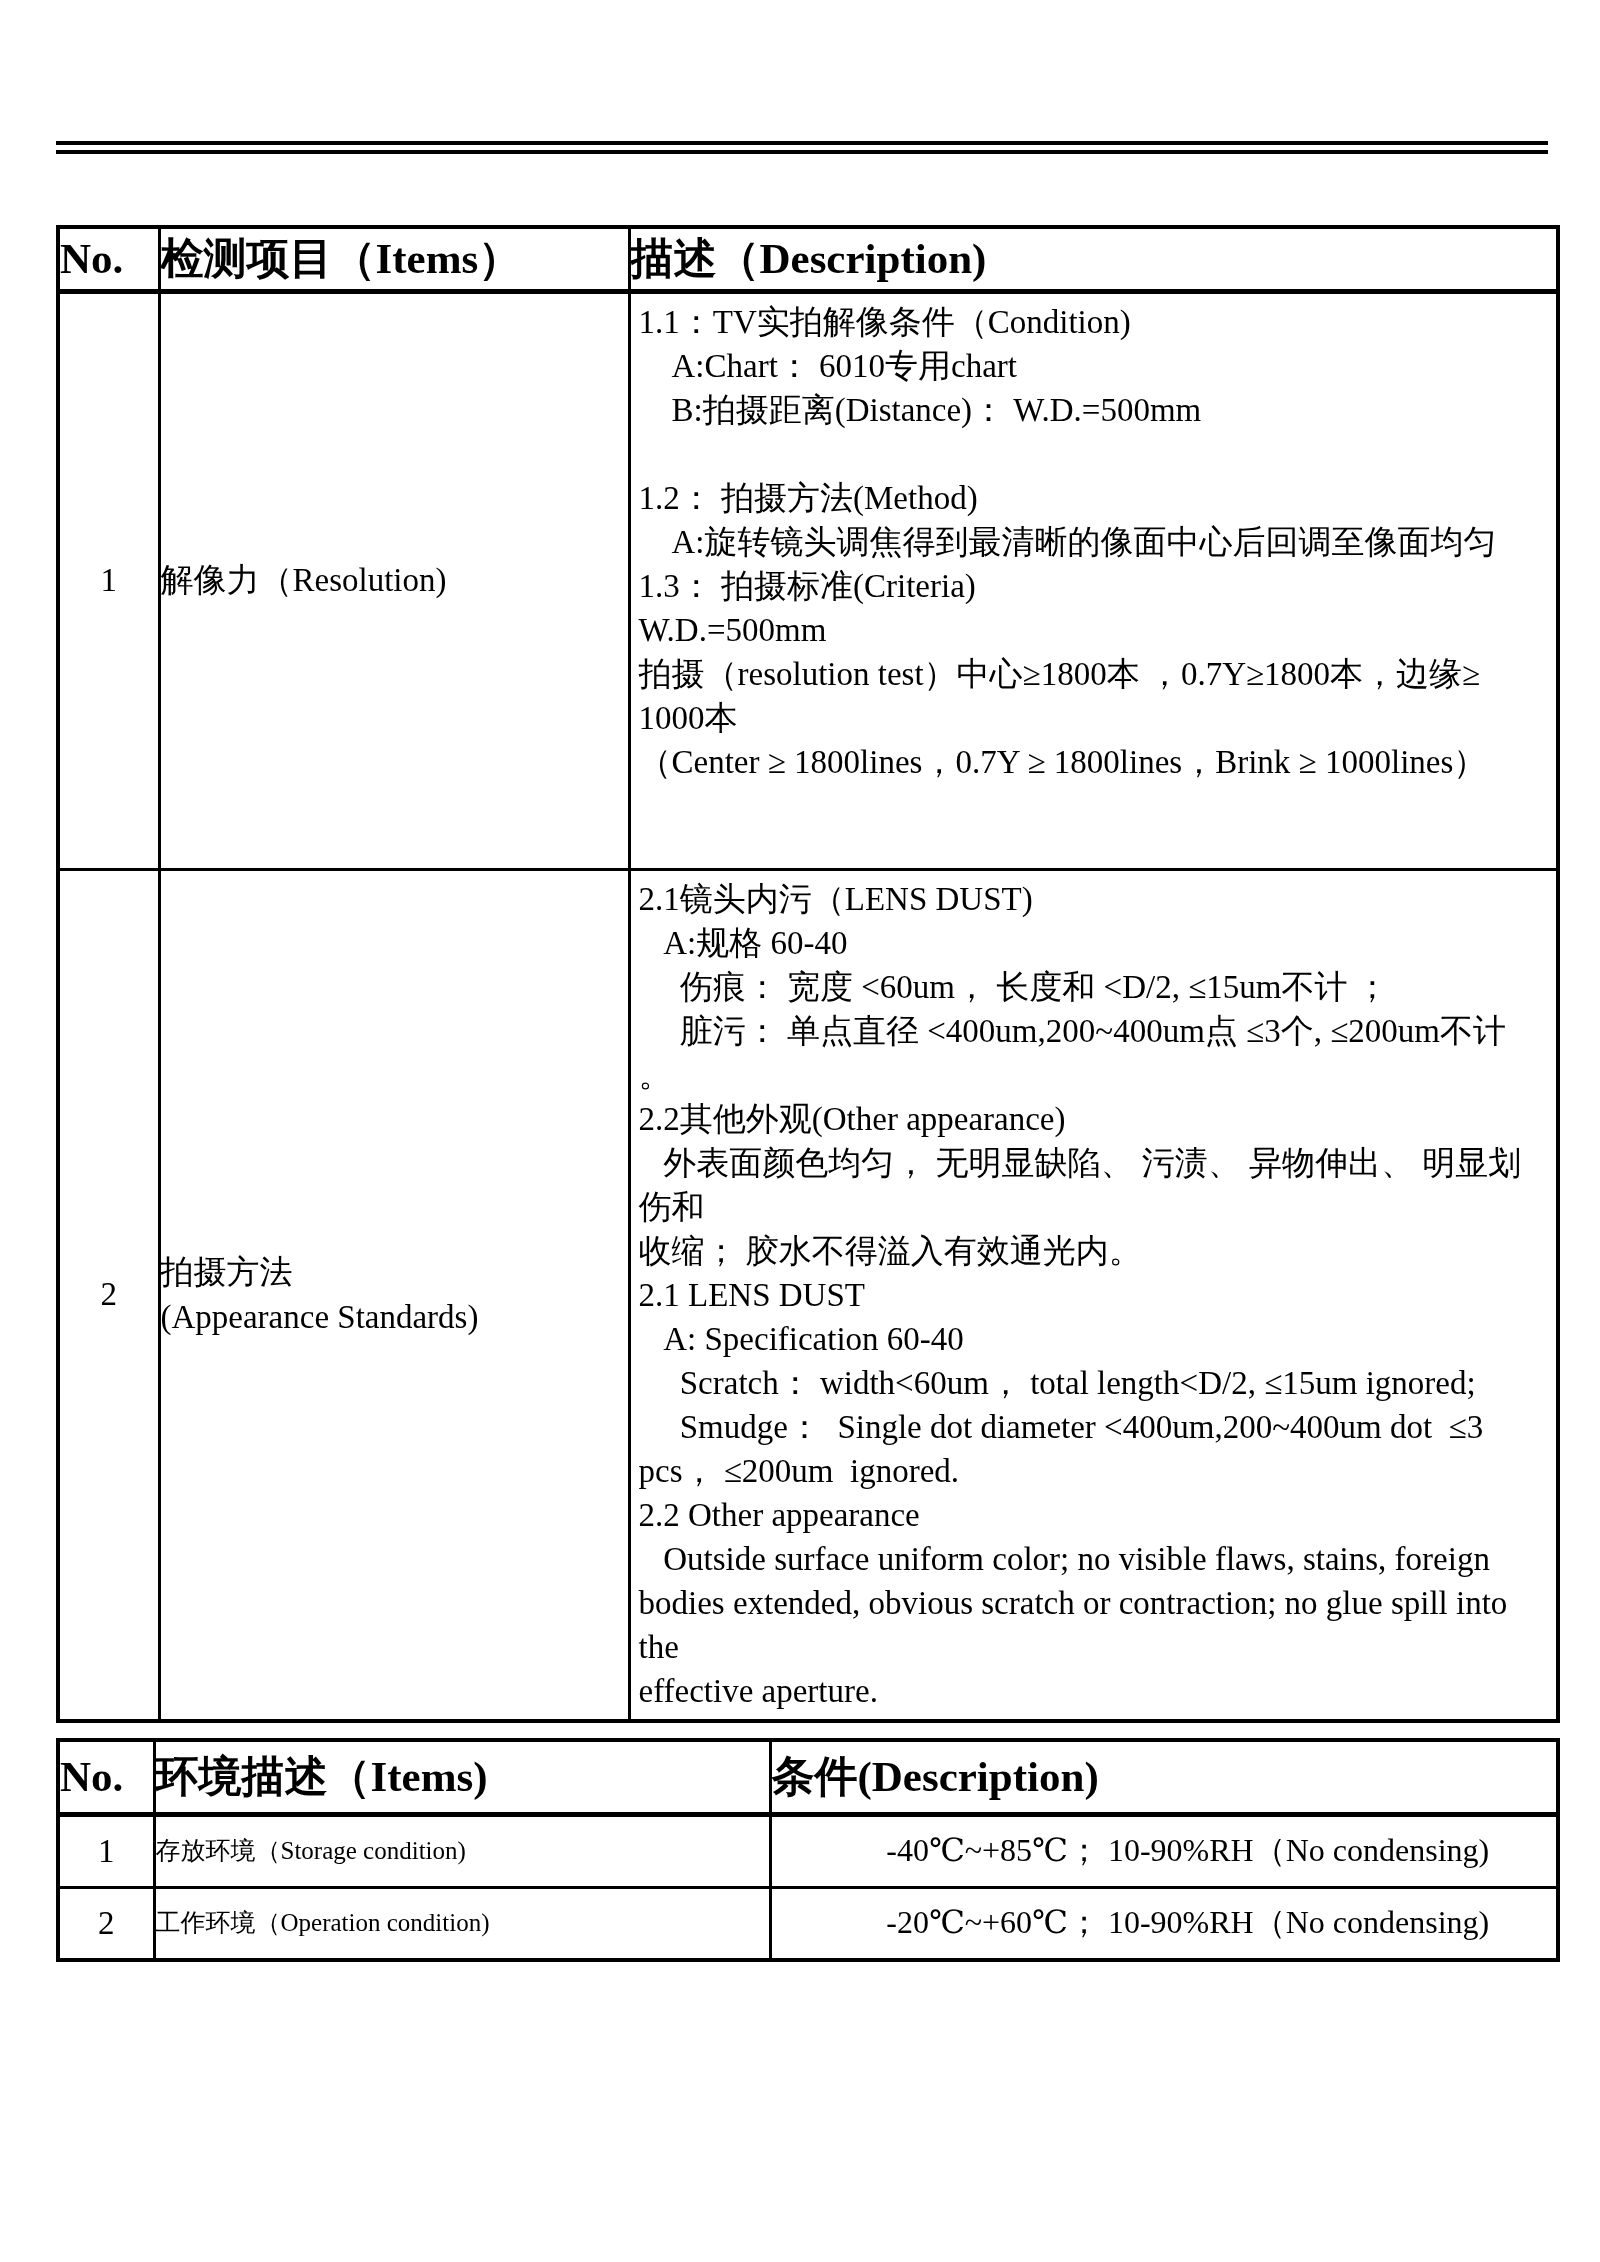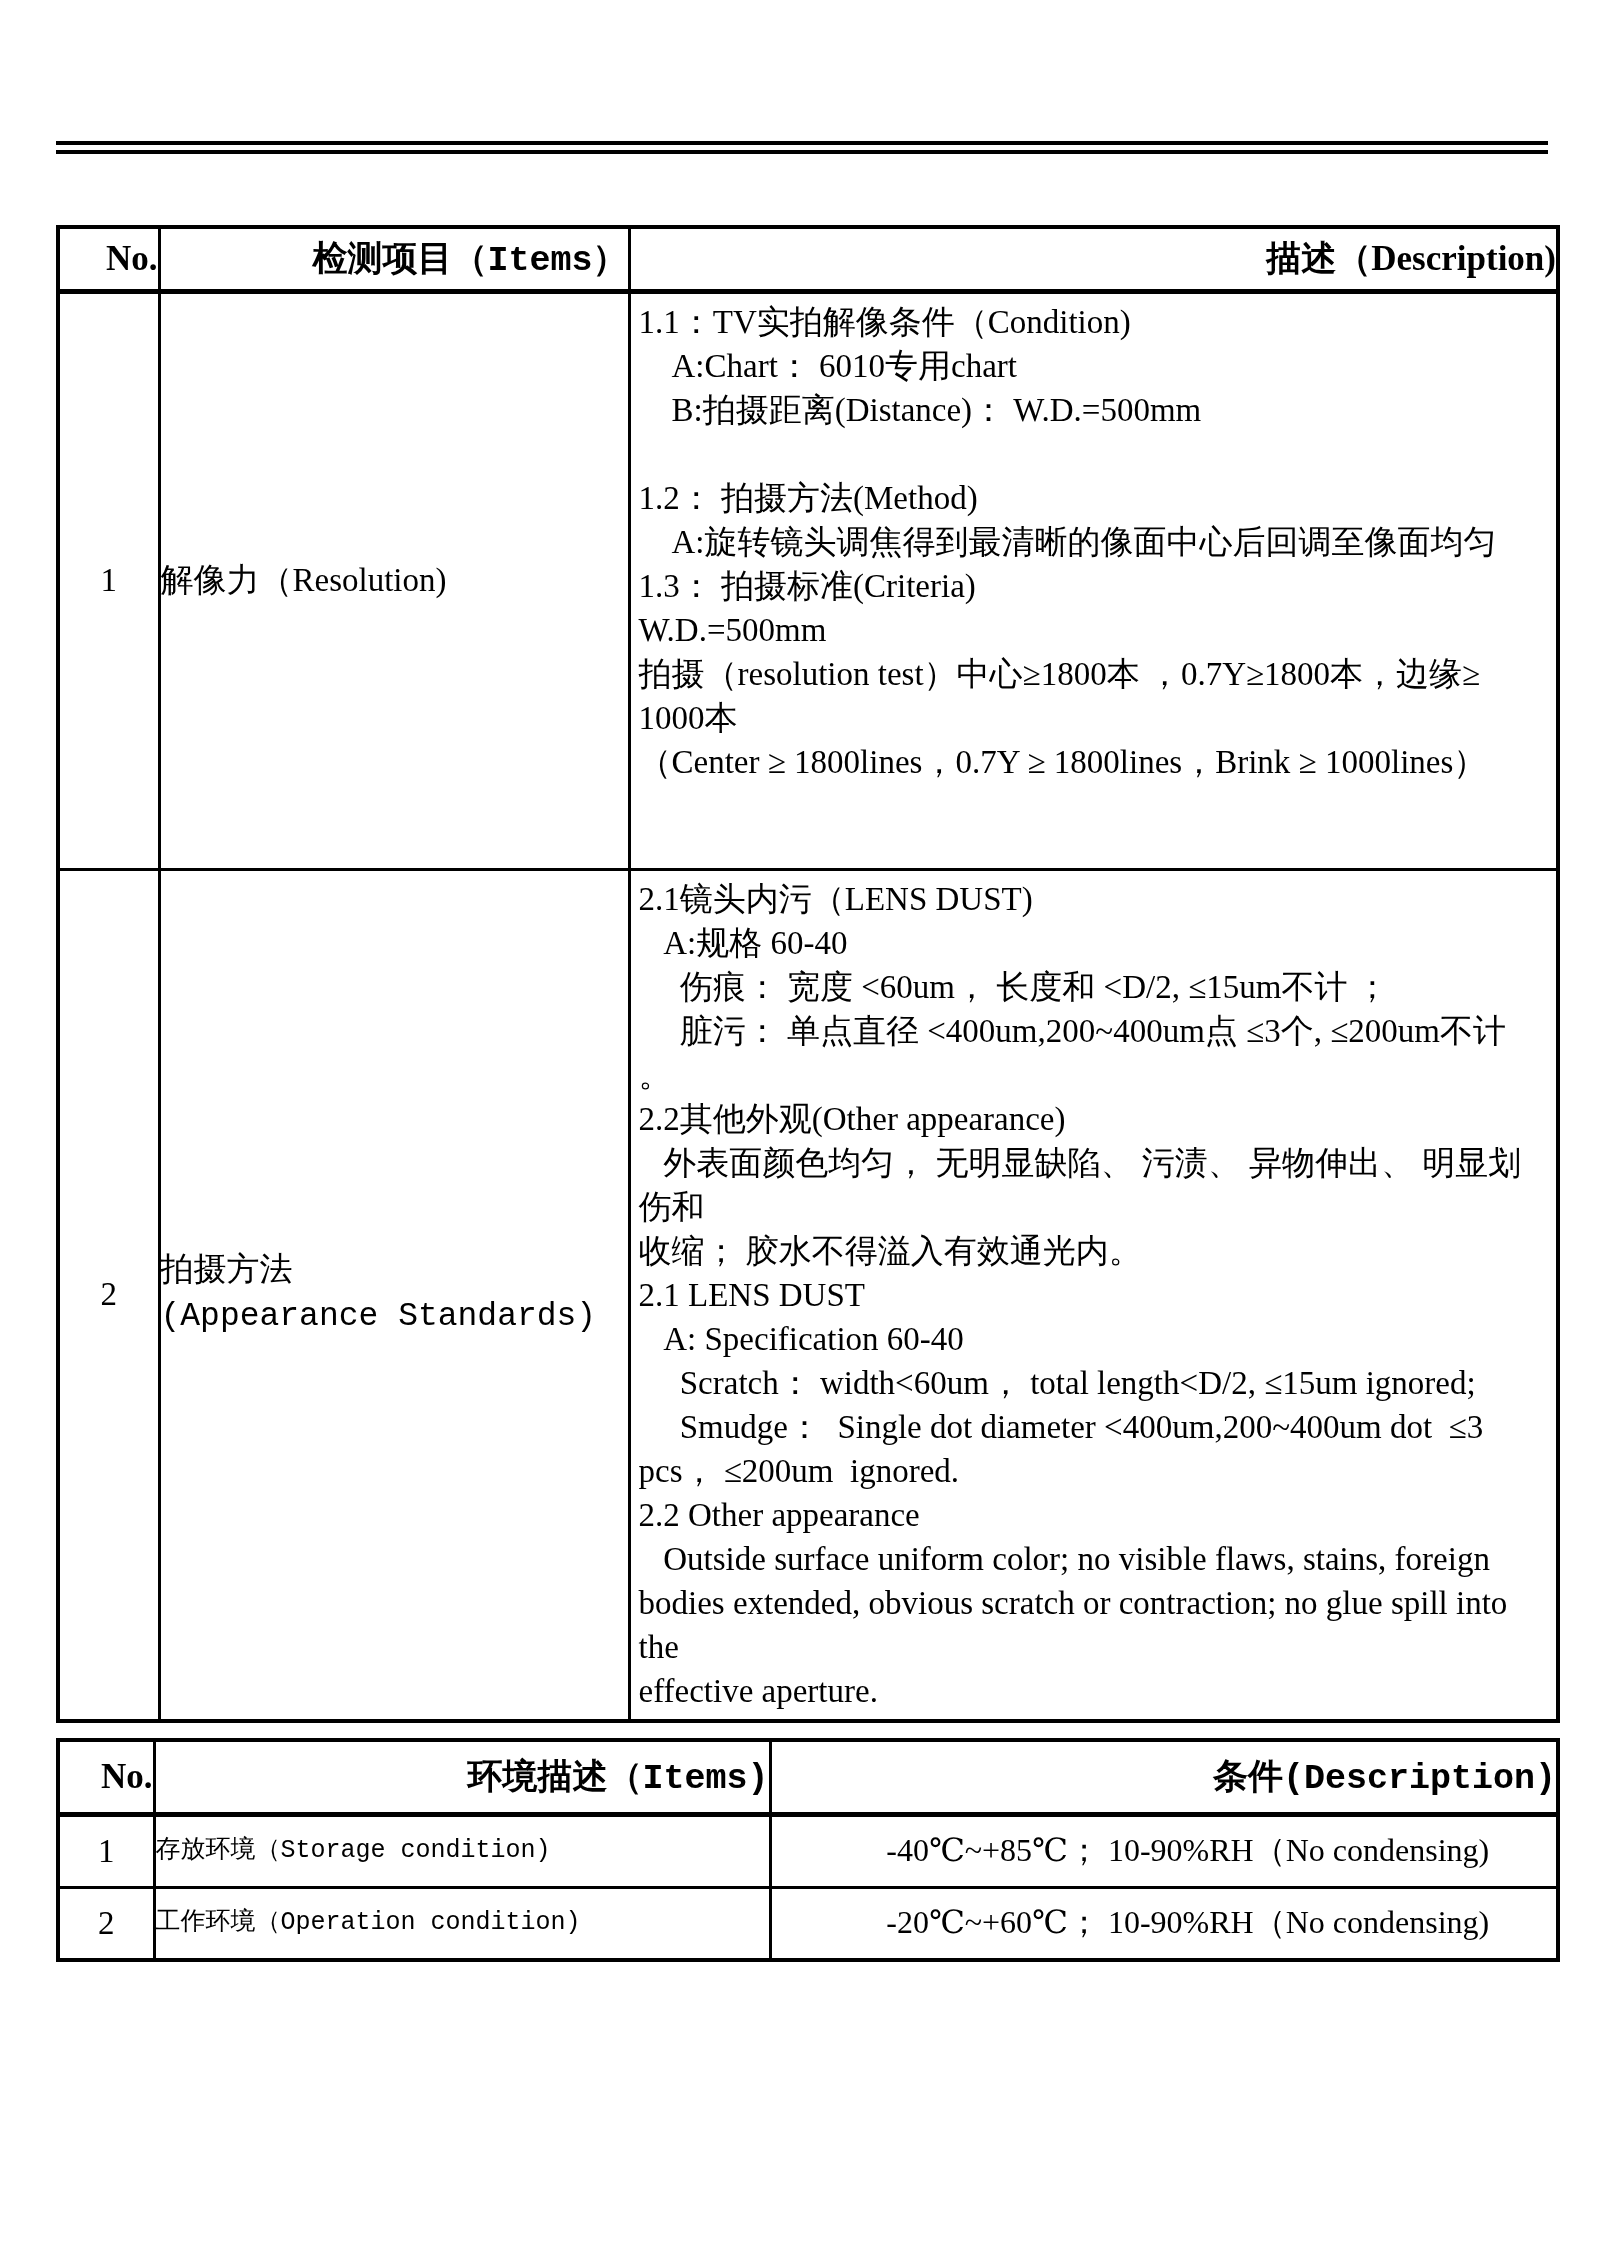--- a/index.html
+++ b/index.html
@@ -25,21 +25,21 @@
 
   table.tbl {
     position: absolute; left: 56px;
     border-collapse: collapse; table-layout: fixed;
     width: 1500px;
   }
   .tbl th, .tbl td { border: 3px solid #000; padding: 0; }
   .tbl { border: 4px solid #000; }
   .tbl thead th {
     border-bottom: 5px solid #000;
-    font-size: 35px; font-weight: bold; text-align: right; vertical-align: middle;
+    font-size: 43px; font-weight: bold; text-align: left; vertical-align: middle;
   }
 
   .optical { top: 225px; }
   .optical thead tr { height: 64px; }
   .optical tr.r1 { height: 578px; }
   .optical tr.r2 { height: 772px; }
 
   .env { top: 1738px; }
   .env thead tr { height: 74px; }
   .env tbody tr { height: 73px; }
@@ -47,21 +47,21 @@
   td.c-no { text-align: center; vertical-align: middle; font-size: 33px; }
   td.c-item { vertical-align: middle; font-size: 33px; line-height: 1.35; }
   td.c-desc {
     text-align: left; vertical-align: top;
     font-size: 33px; line-height: 44px;
     padding: 6px 10px 6px 8px;
   }
   td.c-cond { text-align: center; vertical-align: middle; font-size: 32px; padding-left: 48px; }
   .pad-top { padding-top: 98px; }
   .prewrap { white-space: pre-wrap; word-break: break-word; }
-  .mono { font-family: Liberation Mono, monospace; }
+  .mono { font-family: Liberation Serif, serif; }
   .env td.c-item { font-size: 25px; }
 </style>
 </head>
 <body>
 
 <div class="page">
 
   <div class="double-rule"></div>
 
 

